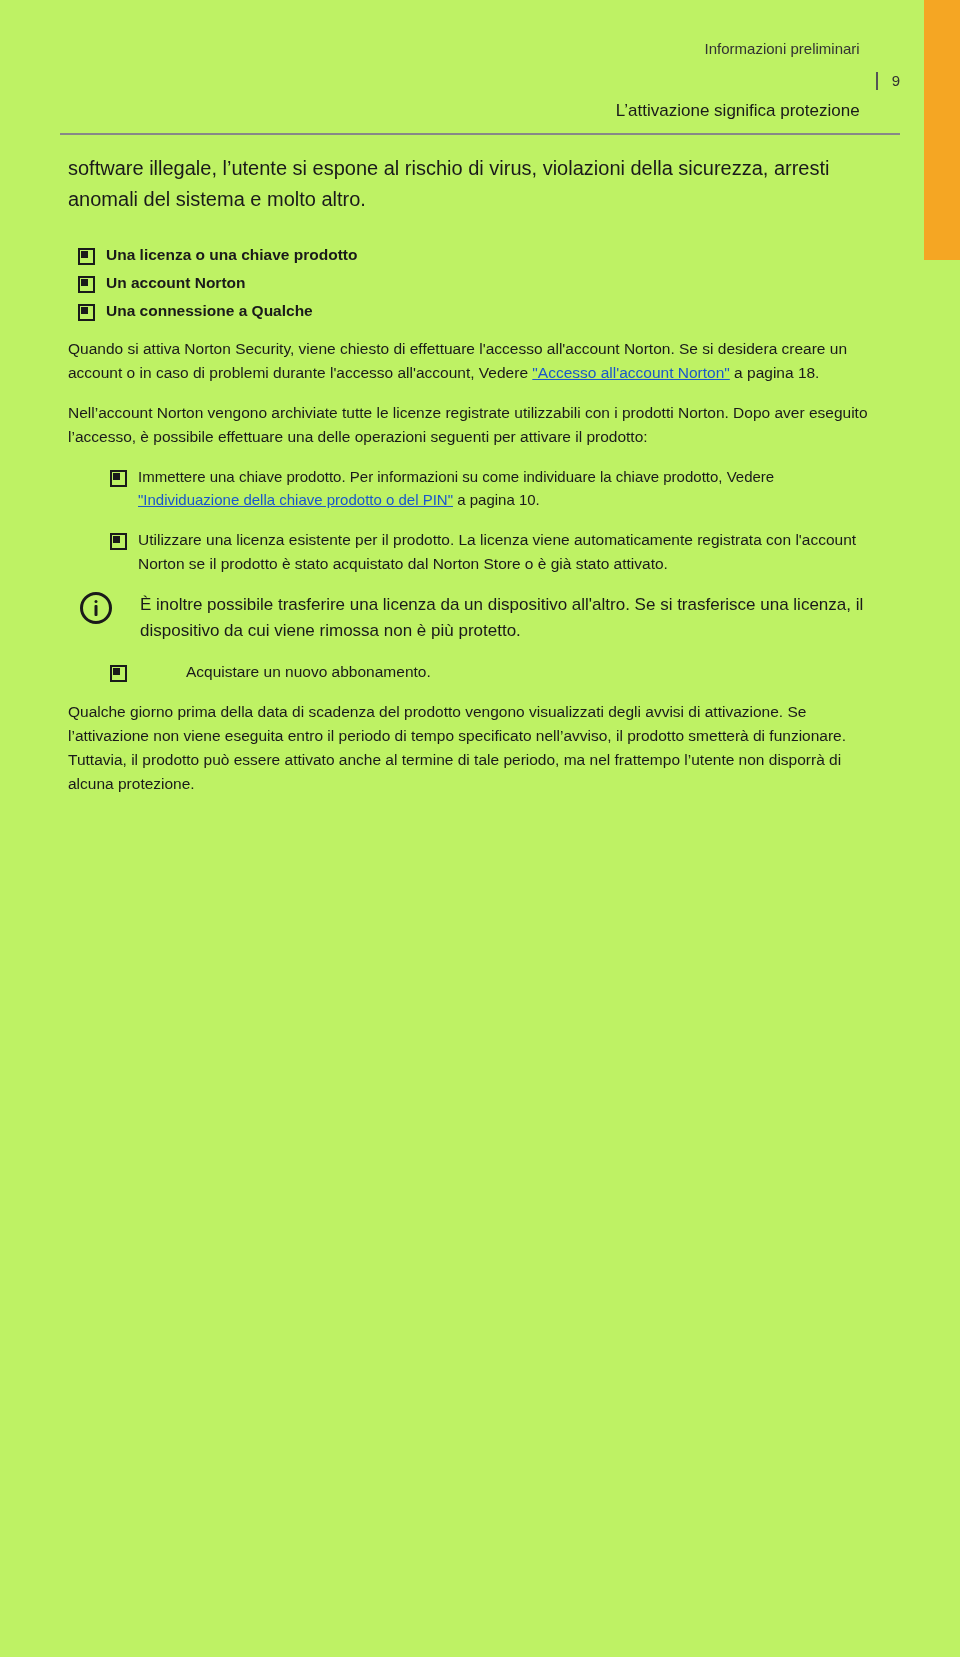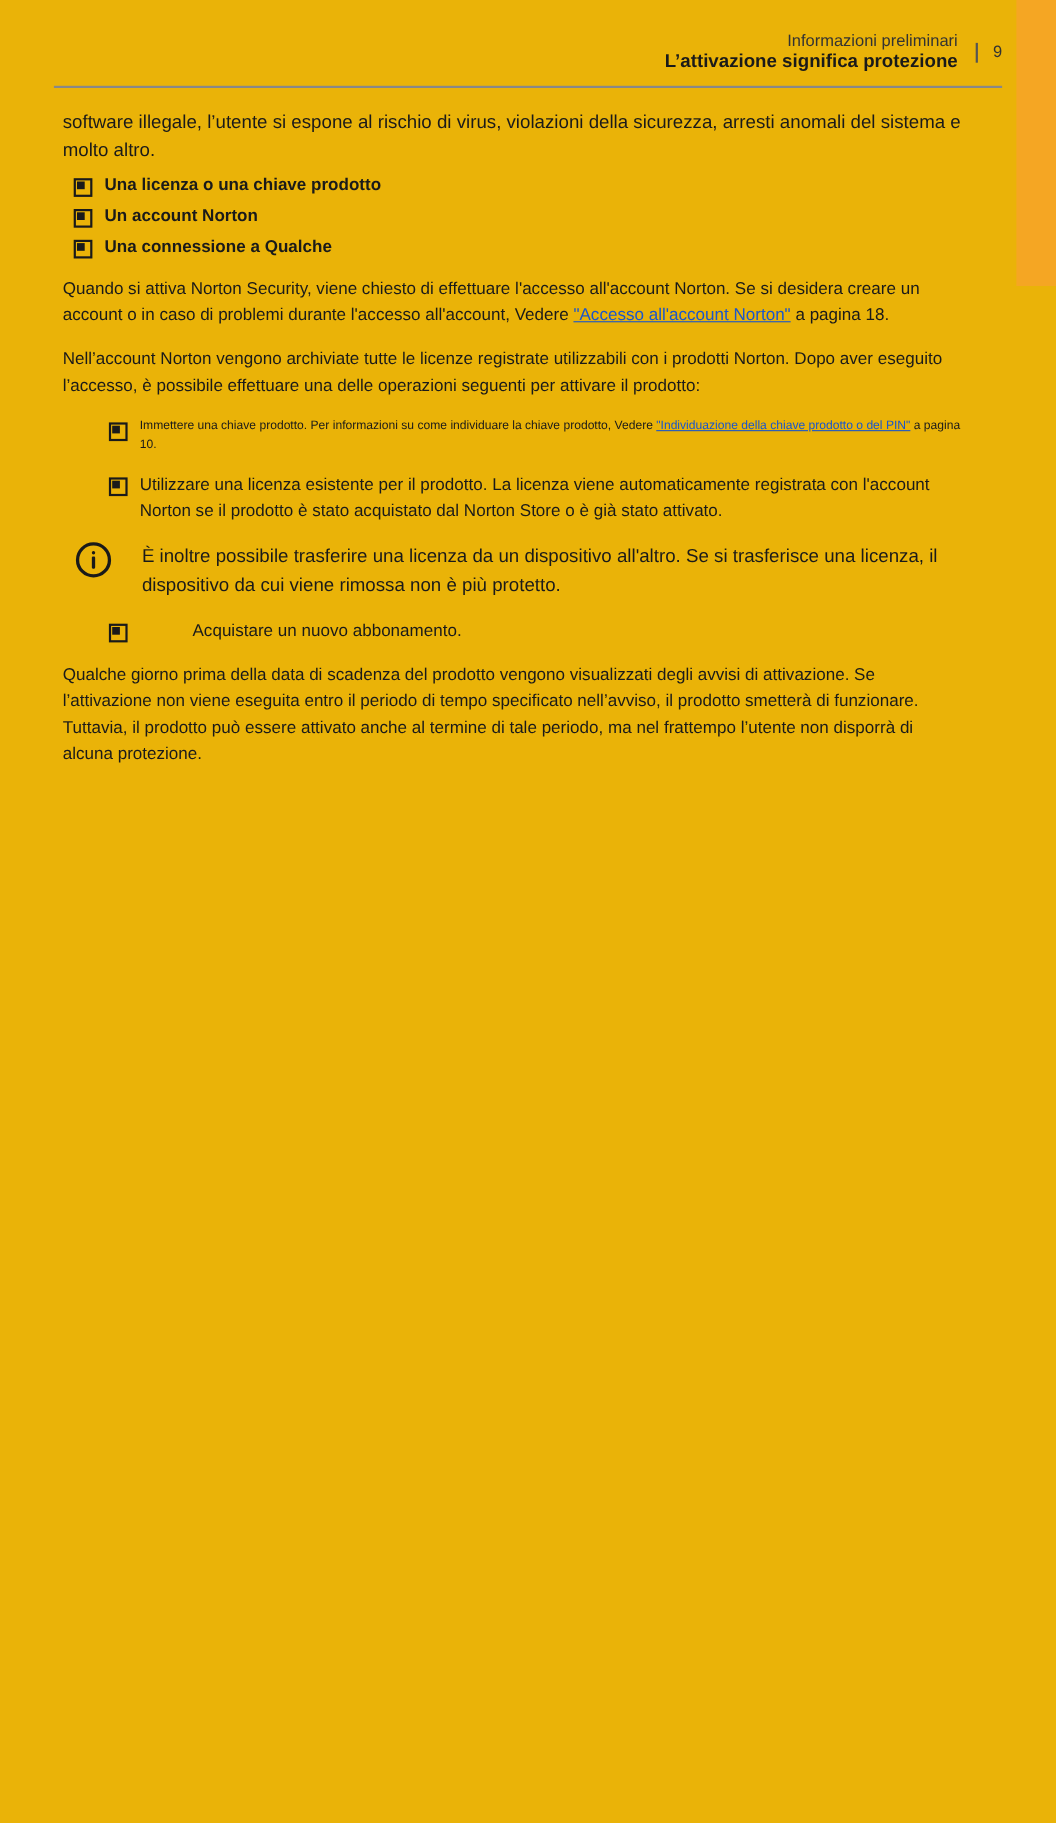--- a/index.html
+++ b/index.html
@@ -13,23 +13,23 @@
       background: #ffffff;
       width: 960px;
       min-height: 1657px;
       position: relative;
       color: #1a1a1a;
     }
 
     .page-container {
       width: 960px;
       min-height: 1657px;
-      background: #eab308;
-      position: relative;
-      padding: 1px;
+      background: #bef264;
+      position: relative;
+      padding: 12px;
     }
 
     
     .header {
       display: flex;
       justify-content: space-between;
       align-items: flex-start;
       padding: 28px 48px 12px 48px;
       border-bottom: none;
       position: relative;
@@ -43,23 +43,24 @@
     }
 
     .header-subtitle {
       font-size: 15px;
       color: #333;
       text-align: right;
     }
 
     .header-title {
       font-size: 17px;
-      font-weight: bold;
+      font-weight: normal;
       color: #1a1a1a;
       text-align: right;
+      margin-top: 44px;
     }
 
     .header-page-number {
       font-size: 15px;
       color: #333;
       margin-left: 16px;
       padding-left: 14px;
       border-left: 2px solid #555;
       align-self: center;
       line-height: 1.2;
@@ -81,24 +82,24 @@
       z-index: 10;
     }
 
     
     .content {
       padding: 18px 80px 40px 56px;
       position: relative;
     }
 
     .intro-text {
-      font-size: 17px;
-      line-height: 1.55;
-      color: #1a1a1a;
-      margin-bottom: 6px;
+      font-size: 20px;
+      line-height: 1.55;
+      color: #1a1a1a;
+      margin-bottom: 28px;
     }
 
     .section-intro {
       font-size: 15.5px;
       line-height: 1.55;
       color: #1a1a1a;
       margin-bottom: 10px;
     }
 
     
@@ -288,21 +289,21 @@
     <p class="body-text">
       Quando si attiva Norton Security, viene chiesto di effettuare l'accesso all'account Norton. Se si desidera creare un account o in caso di problemi durante l'accesso all'account, Vedere <span class="link-text">"Accesso all'account Norton"</span> a pagina 18.
     </p>
 
     <p class="body-text">Nell’account Norton vengono archiviate tutte le licenze registrate utilizzabili con i prodotti Norton. Dopo aver eseguito l’accesso, è possibile effettuare una delle operazioni seguenti per attivare il prodotto:</p>
 
     <div class="indented-section">
 
       <div style="display:flex; align-items:flex-start; margin-bottom:16px;">
         <span class="bullet-icon" style="margin-top:3px;"></span>
-        <span style="font-size:11px; line-height:1.55; color:#1a1a1a;">
+        <span style="font-size:15px; line-height:1.55; color:#1a1a1a;">
           Immettere una chiave prodotto. Per informazioni su come individuare la chiave prodotto, Vedere <span class="link-text">"Individuazione della chiave prodotto o del PIN"</span> a pagina 10.
         </span>
       </div>
 
       <div style="display:flex; align-items:flex-start; margin-bottom:16px;">
         <span class="bullet-icon" style="margin-top:3px;"></span>
         <span style="font-size:15.5px; line-height:1.55; color:#1a1a1a;">
           Utilizzare una licenza esistente per il prodotto. La licenza viene automaticamente registrata con l'account Norton se il prodotto è stato acquistato dal Norton Store o è già stato attivato.
         </span>
       </div>

